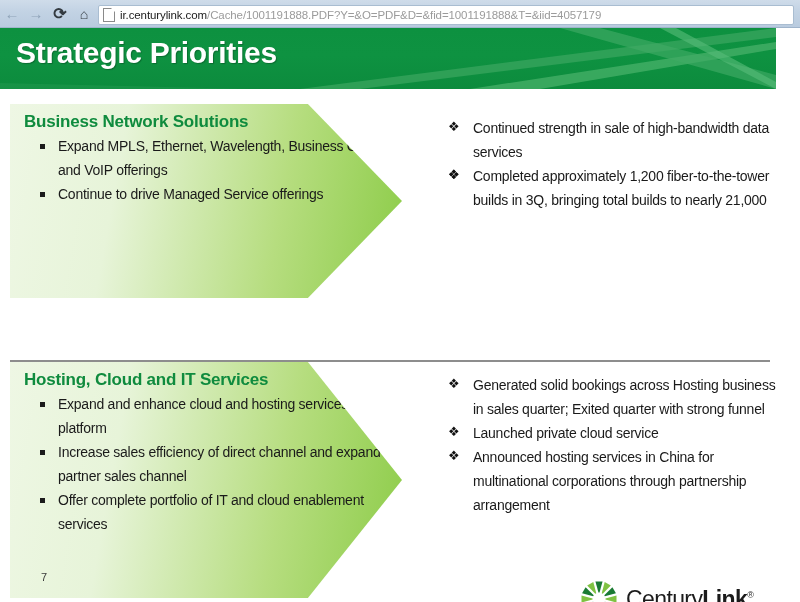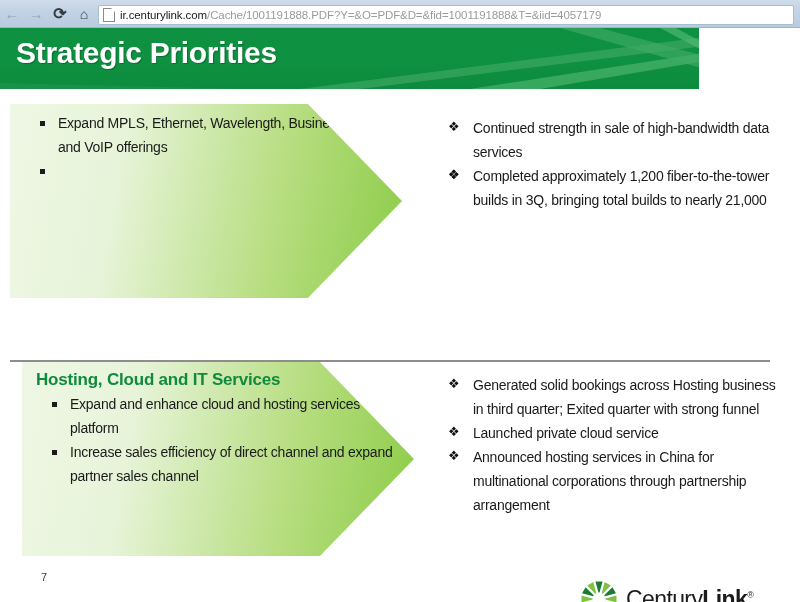--- a/index.html
+++ b/index.html
@@ -75,24 +75,23 @@
   #slide {
     position: absolute; top: 28px; left: 0;
     width: 800px; height: 574px;
     background: #ffffff;
     overflow: hidden;
   }
 
   
   .banner {
     position: absolute; top: 0; left: 0;
-    width: 663px; height: 61px;
+    width: 776px; height: 61px;
     background: linear-gradient(180deg,#0d9140 0%, #0e9241 45%, #0c8b3d 100%);
     overflow: hidden;
-    padding-left: 36px;
   }
   .banner .stripes { position: absolute; inset: 0; }
   .banner .stripes svg { display:block; }
   .banner-title {
     position: absolute;
     left: 16px; top: 8px;
     color: #ffffff;
     font-size: 30px;
     font-weight: bold;
     letter-spacing: -0.3px;
@@ -217,50 +216,53 @@
           <polygon points="776,61 560,0 600,0 776,47" fill="#41ab65" opacity="0.65"></polygon>
           <polygon points="776,61 660,0 676,0 776,54" fill="#58bd79" opacity="0.6"></polygon>
           <polygon points="0,55 250,61 0,61" fill="#2fa058" opacity="0.35"></polygon>
         </svg>
       </div>
       <div class="banner-title">Strategic Priorities</div>
     </div>
 
     <div class="arrow-box" style="left:10px; top:76px; height:194px;">
       <div class="arrow-inner">
+        <div class="ab-title">Business Network Solutions</div>
         <ul class="sq-list">
           <li><span class="sqb"></span><span>Expand MPLS, Ethernet, Wavelength, Business GPON and VoIP offerings</span></li>
           <li><span class="sqb"></span></li>
+          <li><span class="sqb"></span><span>Continue to drive Managed Service offerings</span></li>
         </ul>
       </div>
     </div>
 
     <div class="diamond-col" style="left:448px; top:88px;">
       <ul class="dm-list">
         <li><span class="dmb">❖</span><span>Continued strength in sale of high-bandwidth data services</span></li>
         <li><span class="dmb">❖</span></li>
         <li><span class="dmb">❖</span><span>Completed approximately 1,200 fiber-to-the-tower builds in 3Q, bringing total builds to nearly 21,000</span></li>
       </ul>
     </div>
 
     <div class="divider"></div>
 
-    <div class="arrow-box" style="left:22px; top:334px; height:194px;">
+    <div class="arrow-box" style="left:10px; top:334px; height:236px;">
       <div class="arrow-inner">
         <div class="ab-title">Hosting, Cloud and IT Services</div>
         <ul class="sq-list">
           <li><span class="sqb"></span><span>Expand and enhance cloud and hosting services platform</span></li>
           <li><span class="sqb"></span><span>Increase sales efficiency of direct channel and expand partner sales channel</span></li>
+          <li><span class="sqb"></span><span>Offer complete portfolio of IT and cloud enablement services</span></li>
         </ul>
       </div>
     </div>
 
     <div class="diamond-col" style="left:448px; top:345px;">
       <ul class="dm-list">
-        <li><span class="dmb">❖</span><span>Generated solid bookings across Hosting business in third quarter; Exited quarter with strong funnel</span></li>
+        <li><span class="dmb">❖</span><span>Generated solid bookings across Hosting business in sales quarter; Exited quarter with strong funnel</span></li>
         <li><span class="dmb">❖</span><span>Launched private cloud service</span></li>
         <li><span class="dmb">❖</span><span>Announced hosting services in China for multinational corporations through partnership arrangement</span></li>
       </ul>
     </div>
 
     <div class="page-num">7</div>
 
     <div class="logo-wrap">
       <div class="logo-mark">
         <svg viewBox="0 0 100 100" width="38" height="38" aria-hidden="true">

